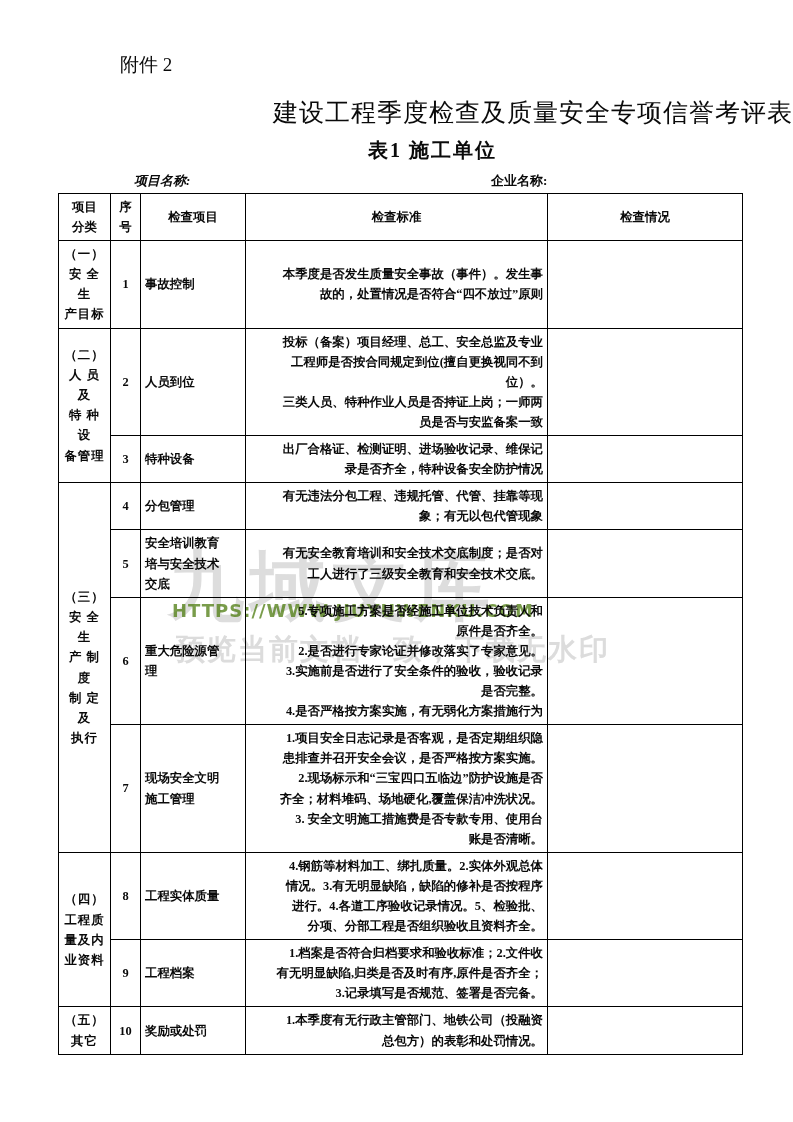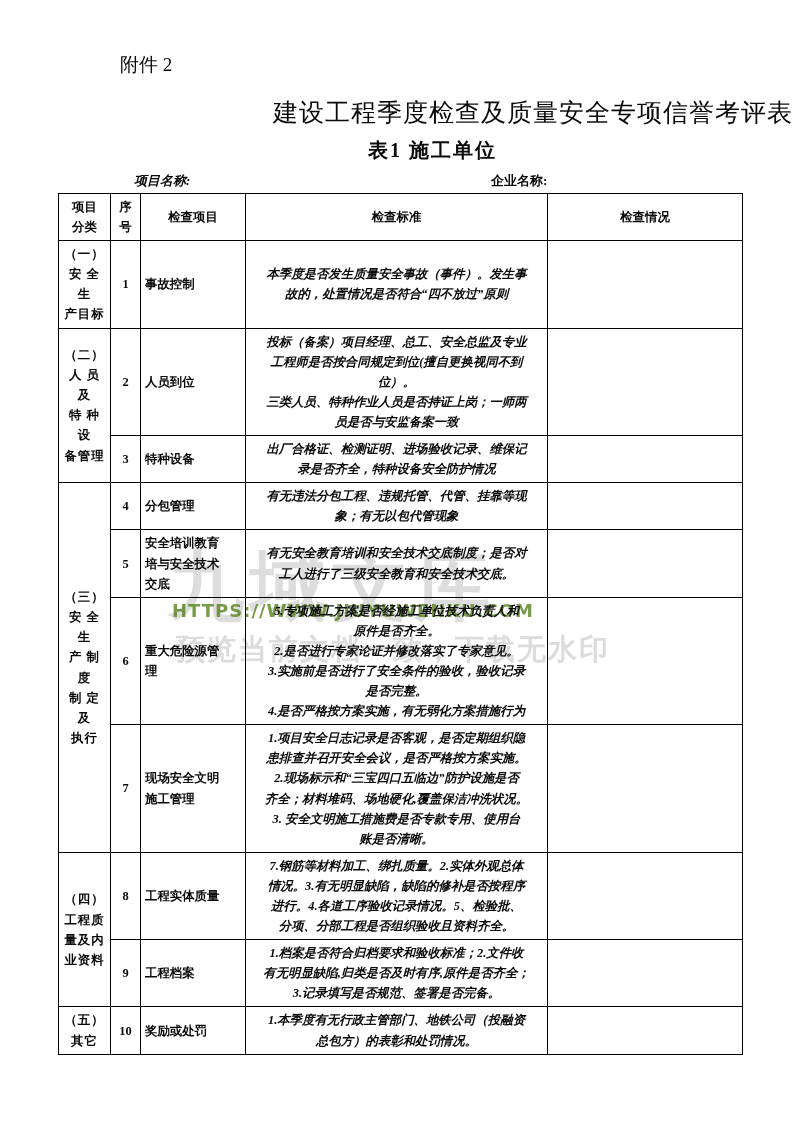--- a/index.html
+++ b/index.html
@@ -115,21 +115,21 @@
   thead td{text-align:center;font-weight:bold;}
   .hdr-two{line-height:1.45;margin-left:32px;}
 
   td.cat{
     text-align:center;
     line-height:1.8;
     letter-spacing:1px;
   }
   td.num{text-align:center;font-weight:normal;font-size:13px;}
   td.item{line-height:1.62;}
-  td.std{text-align:center;font-style:italic;}
+  td.std{text-align:right;}
   td.res{background:transparent;}
 
   .std p{margin:0;}
 </style>
 </head>
 <body>
 
 <div class="page">
 
   <div class="wm">
@@ -278,21 +278,21 @@
           <tr>
             <td class="cat" rowspan="2">
               <div>（四）</div>
               <div>工程质</div>
               <div>量及内</div>
               <div>业资料</div>
             </td>
             <td class="num">8</td>
             <td class="item">工程实体质量</td>
             <td class="std">
-              <p>7.钢筋等材料加工、绑扎质量。2.实体外观总体</p>
+              <p>4.钢筋等材料加工、绑扎质量。2.实体外观总体</p>
               <p>情况。3.有无明显缺陷，缺陷的修补是否按程序</p>
               <p>进行。4.各道工序验收记录情况。5、检验批、</p>
               <p>分项、分部工程是否组织验收且资料齐全。</p>
             </td>
             <td class="res"></td>
           </tr>
           <tr>
             <td class="num">9</td>
             <td class="item">工程档案</td>
             <td class="std">

